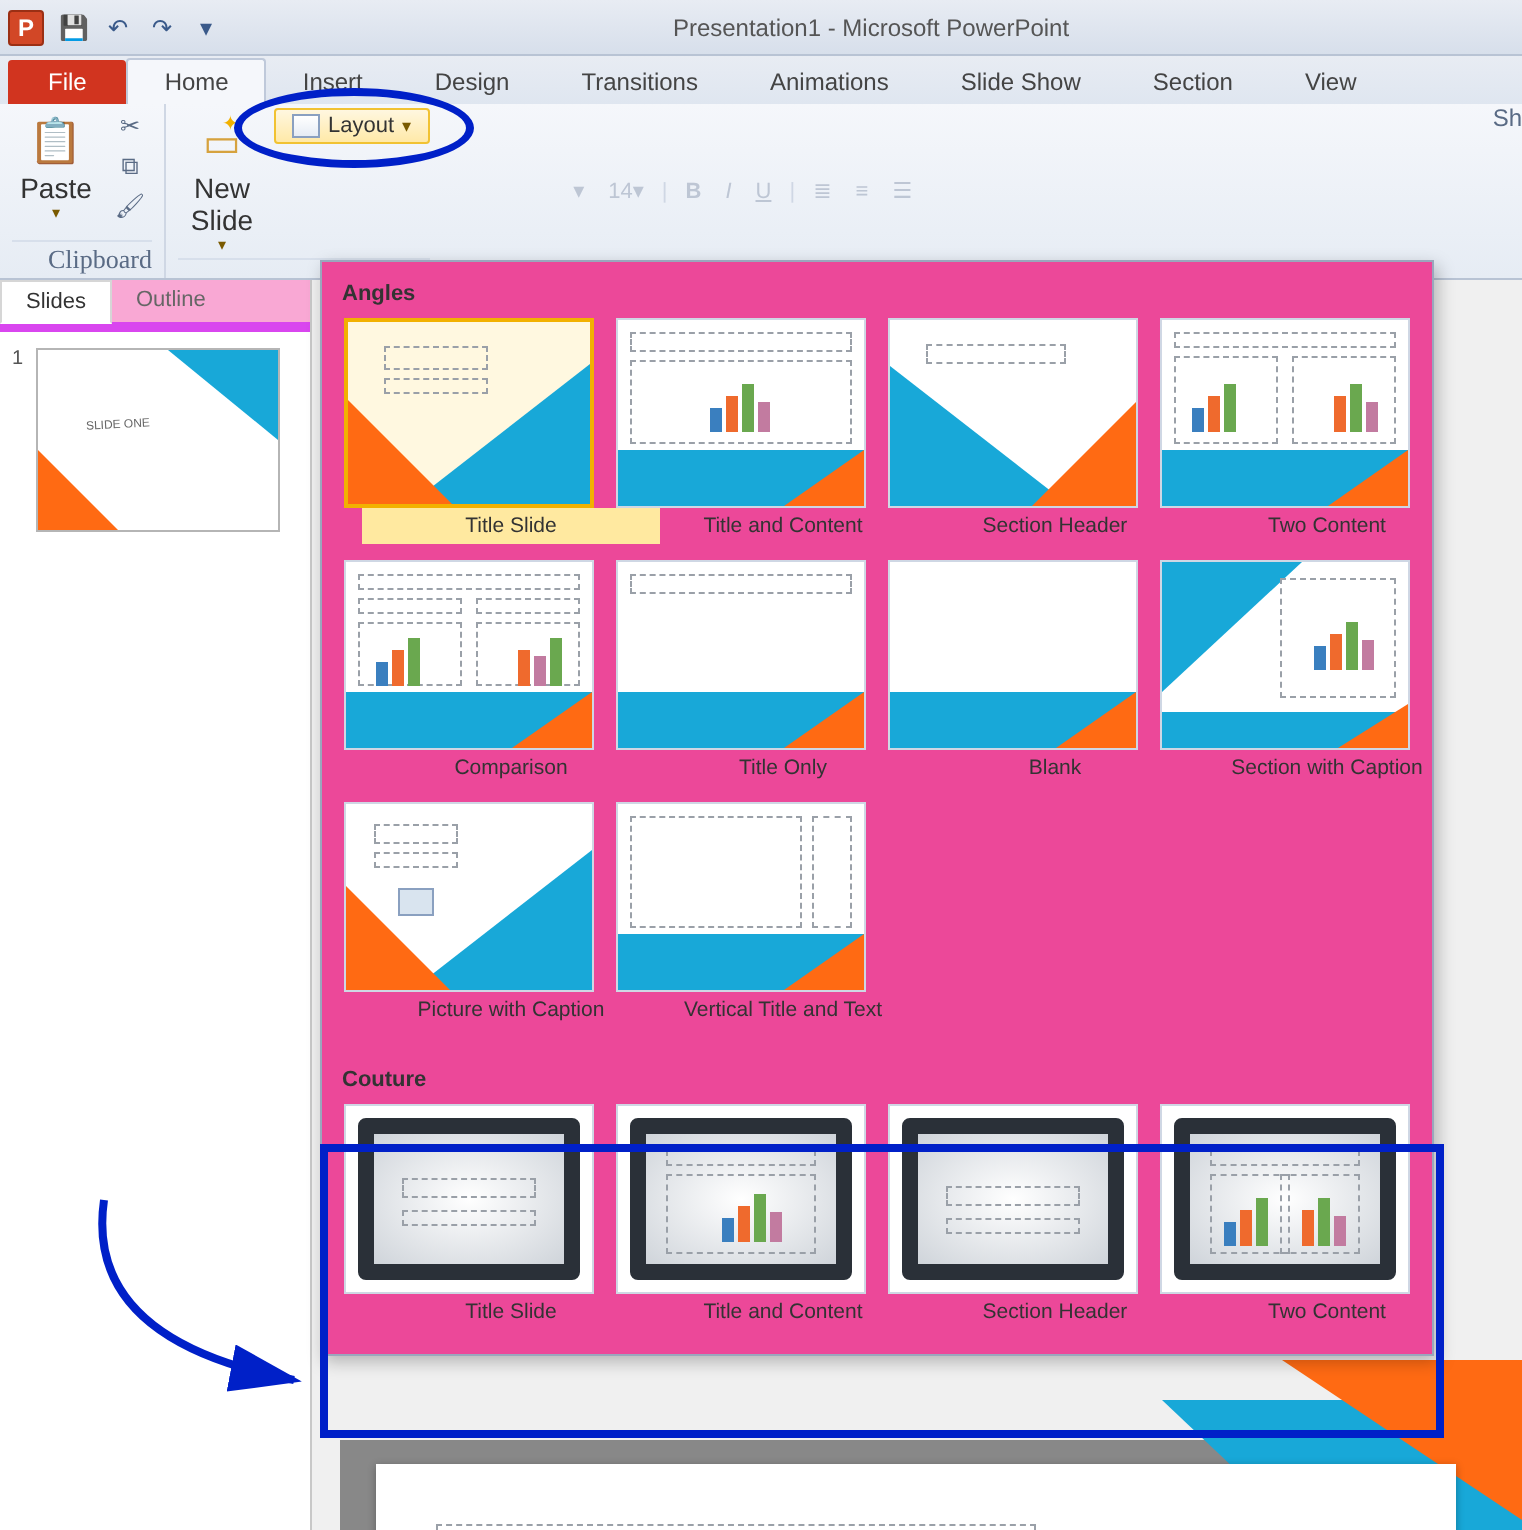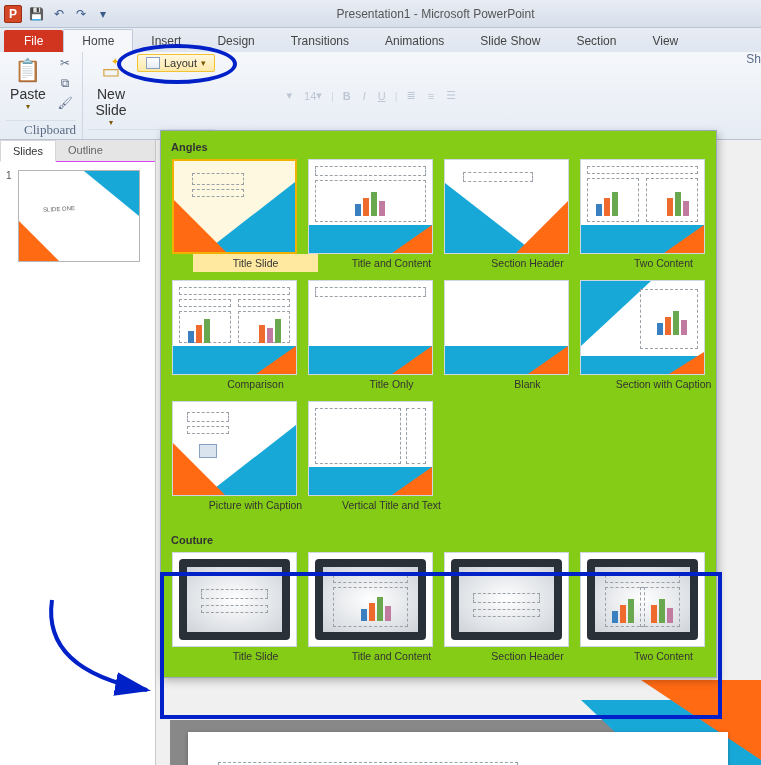--- a/index.html
+++ b/index.html
@@ -178,22 +178,22 @@
   background: #f0f0f0;
   position: relative;
 }
 .slides-pane {
   width: 156px;
   background: #fff;
   border-right: 1px solid #c8c8c8;
 }
 .pane-tabs {
   display: flex;
-  background: #e5e5e5;
-  border-bottom: 1px solid #d946ef;
+  background: #f9a8d4;
+  border-bottom: 5px solid #d946ef;
 }
 .pane-tab {
   padding: 4px 12px;
   font-size: 11px;
   color: #666;
   cursor: pointer;
 }
 .pane-tab.active {
   background: #fff;
   border: 1px solid #d6d6d6;
@@ -213,21 +213,21 @@
   position: relative;
   cursor: pointer;
 }
 
 
 .layout-gallery {
   position: absolute;
   left: 160px;
   top: -10px;
   width: 557px;
-  background: #84cc16;
+  background: #ec4899;
   border: 1px solid #9aa7bd;
   box-shadow: 2px 3px 8px rgba(0,0,0,.25);
   padding: 6px 8px 12px;
   z-index: 10;
 }
 .theme-header {
   font-weight: bold;
   font-size: 11px;
   color: #333;
   padding: 4px 2px 6px;
@@ -254,21 +254,21 @@
 .layout-item.selected .layout-thumb {
   border: 2px solid #f2b100;
   background: #fff8e0;
 }
 .layout-item.selected .layout-caption { background: #ffe9a0; }
 .layout-caption {
   font-size: 10.5px;
   color: #333;
   text-align: center;
   padding: 3px 2px;
-  width: 125px;
+  width: 149px;
   margin-left: 43px;
 }
 .layout-caption.two-line { min-height: 26px; }
 
 
 .tri-orange {
   position: absolute; left: 0; bottom: 0;
   width: 0; height: 0;
   border-left: 52px solid #ff6a13;
   border-top: 52px solid transparent;

